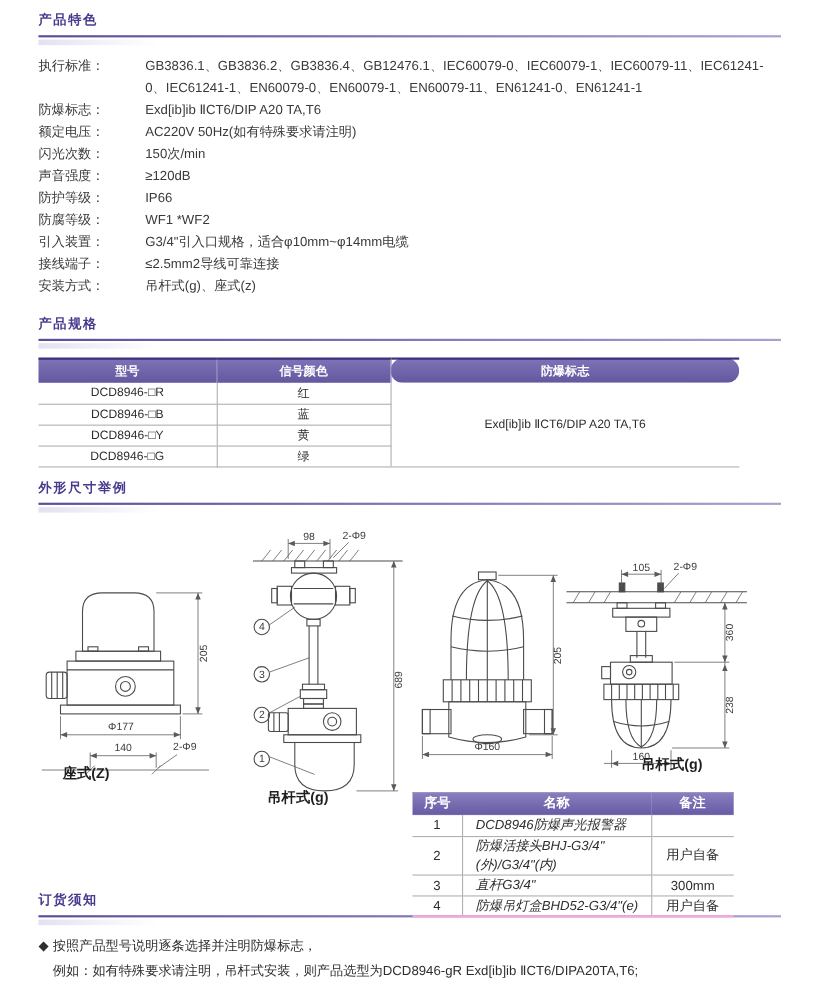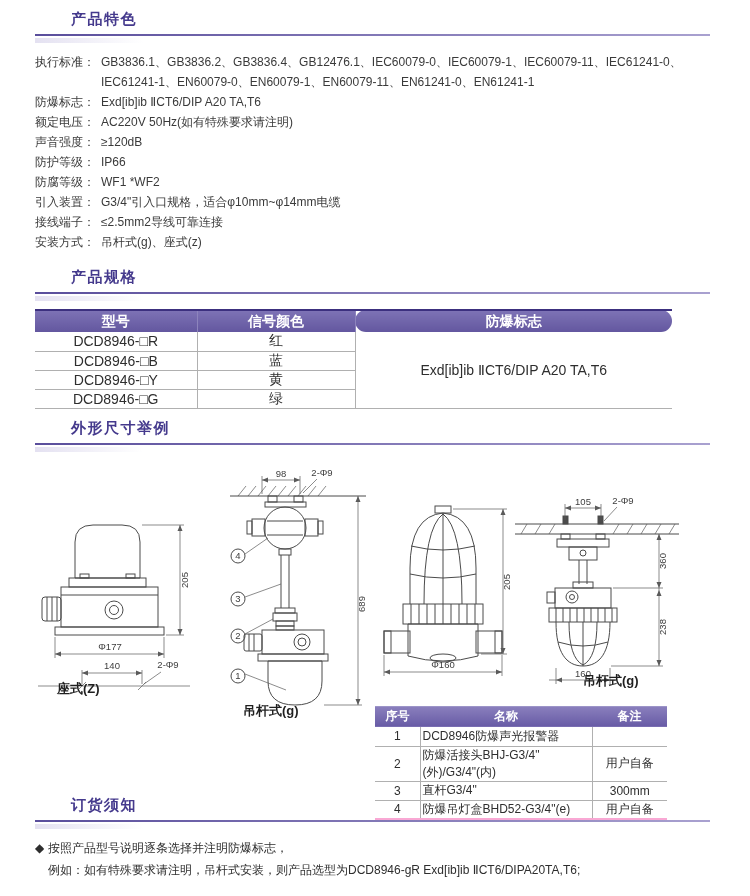--- a/index.html
+++ b/index.html
@@ -5,32 +5,32 @@
   * { box-sizing: border-box; margin: 0; padding: 0; }
   body {
     width: 750px; height: 896px; background: #ffffff;
     font-family: "Liberation Sans", "DejaVu Sans", sans-serif;
     color: #333;
   }
   .page { position: relative; width: 750px; height: 896px; overflow: hidden; }
   .content { padding: 10px 40px 0 35px; }
 
   
-  .sec-title { color: #453a8d; font-weight: bold; font-size: 15px; letter-spacing: 1.5px; margin-left: 36px; }
+  .sec-title { color: #453a8d; font-weight: bold; font-size: 12px; letter-spacing: 1.5px; }
   .sec-rule  { height: 2px; margin-top: 5px; background: linear-gradient(to right, #5a4e9c, #a9a1d0); }
   .sec-accent{ height: 5px; width: 108px; margin-top: 2px; background: linear-gradient(to right, #e4e1f1, rgba(255,255,255,0)); }
 
   
   .spec-list { margin-top: 9px; font-size: 12px; line-height: 20px; color: #3a3a3a; }
-  .spec-row { display: flex; }
+  .spec-row { display: flex; gap: 31px; }
   .spec-label { flex: 0 0 66px; white-space: nowrap; }
   .spec-value { flex: 1; }
 
   
-  .models-table { margin-top: 8px; width: 637px; border-collapse: collapse; table-layout: fixed; font-size: 14px; }
+  .models-table { margin-top: 8px; width: 637px; border-collapse: collapse; table-layout: fixed; font-size: 11px; }
   .models-table th {
     background: linear-gradient(#7d72b5, #63579f); color: #fff; font-weight: bold;
     height: 22px; border-top: 2px solid #3c307f; border-right: 1px solid #8d84bd;
   }
   .models-table th:last-child { border-right: none; border-radius: 11px; }
   .models-table td { text-align: center; height: 19px; border-bottom: 1px solid #b0b0b0; color: #2e2e2e; }
   .models-table td.vsep { border-right: 1px solid #b0b0b0; }
   .models-table td.exmark { border-bottom: 1px solid #b0b0b0; }
 
   
@@ -46,21 +46,21 @@
   .parts-table {
     position: absolute; left: 340px; top: 250px; width: 292px;
     border-collapse: collapse; table-layout: fixed; font-size: 12px;
     border-bottom: 2px solid #f9a8d4;
   }
   .parts-table th {
     background: linear-gradient(#8a7fbd, #675ba5); color: #fff; font-weight: bold;
     height: 21px; border-top: 1px solid #9c94c8;
   }
   .parts-table td { height: 19px; border-bottom: 1px solid #b0b0b0; color: #2e2e2e; text-align: center; }
-  .parts-table td.name { text-align: left; padding-left: 2px; }
+  .parts-table td.name { text-align: left; padding-left: 12px; font-style: italic; }
   .parts-table td.vsep { border-right: 1px solid #b0b0b0; }
 
   
   .sec-specs { margin-top: 16px; }
   .sec-dims { margin-top: 10px; }
   .notes { margin-top: 8px; font-size: 12px; line-height: 22px; color: #2e2e2e; }
   .bullet { display: inline-block; width: 13px; color: #2e2e2e; }
 </style>
 </head>
 <body>
@@ -77,20 +77,24 @@
             <span class="spec-label">执行标准：</span>
             <span class="spec-value">GB3836.1、GB3836.2、GB3836.4、GB12476.1、IEC60079-0、IEC60079-1、IEC60079-11、IEC61241-0、IEC61241-1、EN60079-0、EN60079-1、EN60079-11、EN61241-0、EN61241-1</span>
           </div>
       <div class="spec-row">
             <span class="spec-label">防爆标志：</span>
             <span class="spec-value">Exd[ib]ib ⅡCT6/DIP A20 TA,T6</span>
           </div>
       <div class="spec-row">
             <span class="spec-label">额定电压：</span>
             <span class="spec-value">AC220V 50Hz(如有特殊要求请注明)</span>
+          </div>
+      <div class="spec-row">
+            <span class="spec-label">闪光次数：</span>
+            <span class="spec-value">150次/min</span>
           </div>
       <div class="spec-row">
             <span class="spec-label">声音强度：</span>
             <span class="spec-value">≥120dB</span>
           </div>
       <div class="spec-row">
             <span class="spec-label">防护等级：</span>
             <span class="spec-value">IP66</span>
           </div>
       <div class="spec-row">

